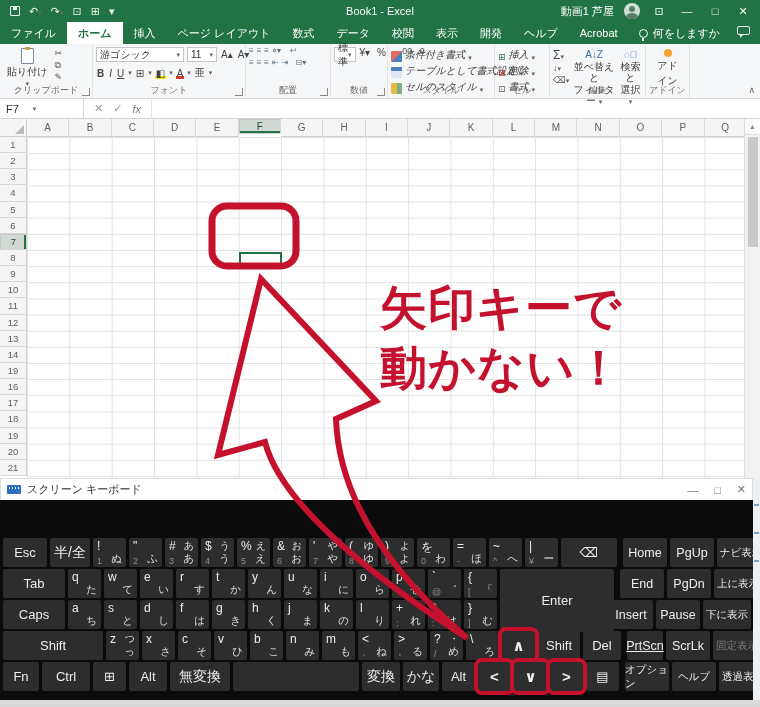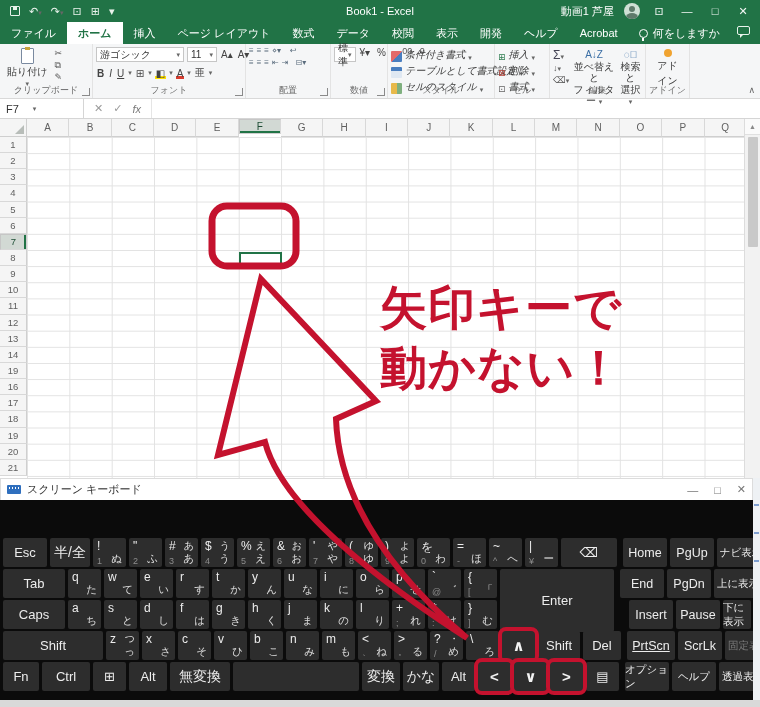--- a/index.html
+++ b/index.html
@@ -612,21 +612,21 @@
             <span class="ks">け</span>
           </div>
           <div class="key " style="width: 33px;">
             <span class="kl">}</span>
             <span class="kh">]</span>
             <span class="ks">む</span>
           </div>
           <div class="kspace"></div>
           <div class="key rkey" style="width: 44px;">Insert</div>
           <div class="key rkey" style="width: 44px;">Pause</div>
-          <div class="key rkey jp" style="width: 28px;">下に表示</div>
+          <div class="key rkey jp" style="width: 48px;">下に表示</div>
         </div>
         <div class="krow">
           <div class="key txt" style="width: 100px;">Shift</div>
           <div class="key " style="width: 33px;">
             <span class="kl">z</span>
             <span class="ktr">つ</span>
             <span class="ks">っ</span>
           </div>
           <div class="key " style="width: 33px;">
             <span class="kl">x</span>
@@ -669,21 +669,21 @@
             <span class="ks">め</span>
           </div>
           <div class="key " style="width: 33px;">
             <span class="kl">\</span>
             <span class="ks">ろ</span>
           </div>
           <div class="key arrow circled" style="width: 33px;">∧</div>
           <div class="key txt" style="width: 42px;">Shift</div>
           <div class="key txt" style="width: 38px;">Del</div>
           <div class="kspace"></div>
-          <div class="key rkey" style="width: 48px; text-decoration: underline;">PrtScn</div>
+          <div class="key rkey" style="width: 36px; text-decoration: underline;">PrtScn</div>
           <div class="key rkey" style="width: 44px;">ScrLk</div>
           <div class="key rkey jp dim" style="width: 48px;">固定表示</div>
         </div>
         <div class="krow">
           <div class="key txt" style="width: 36px;">Fn</div>
           <div class="key txt" style="width: 48px;">Ctrl</div>
           <div class="key txt" style="width: 33px;">⊞</div>
           <div class="key txt" style="width: 38px;">Alt</div>
           <div class="key txt sm" style="width: 60px;">無変換</div>
           <div class="key txt" style="width: 126px;"></div>

